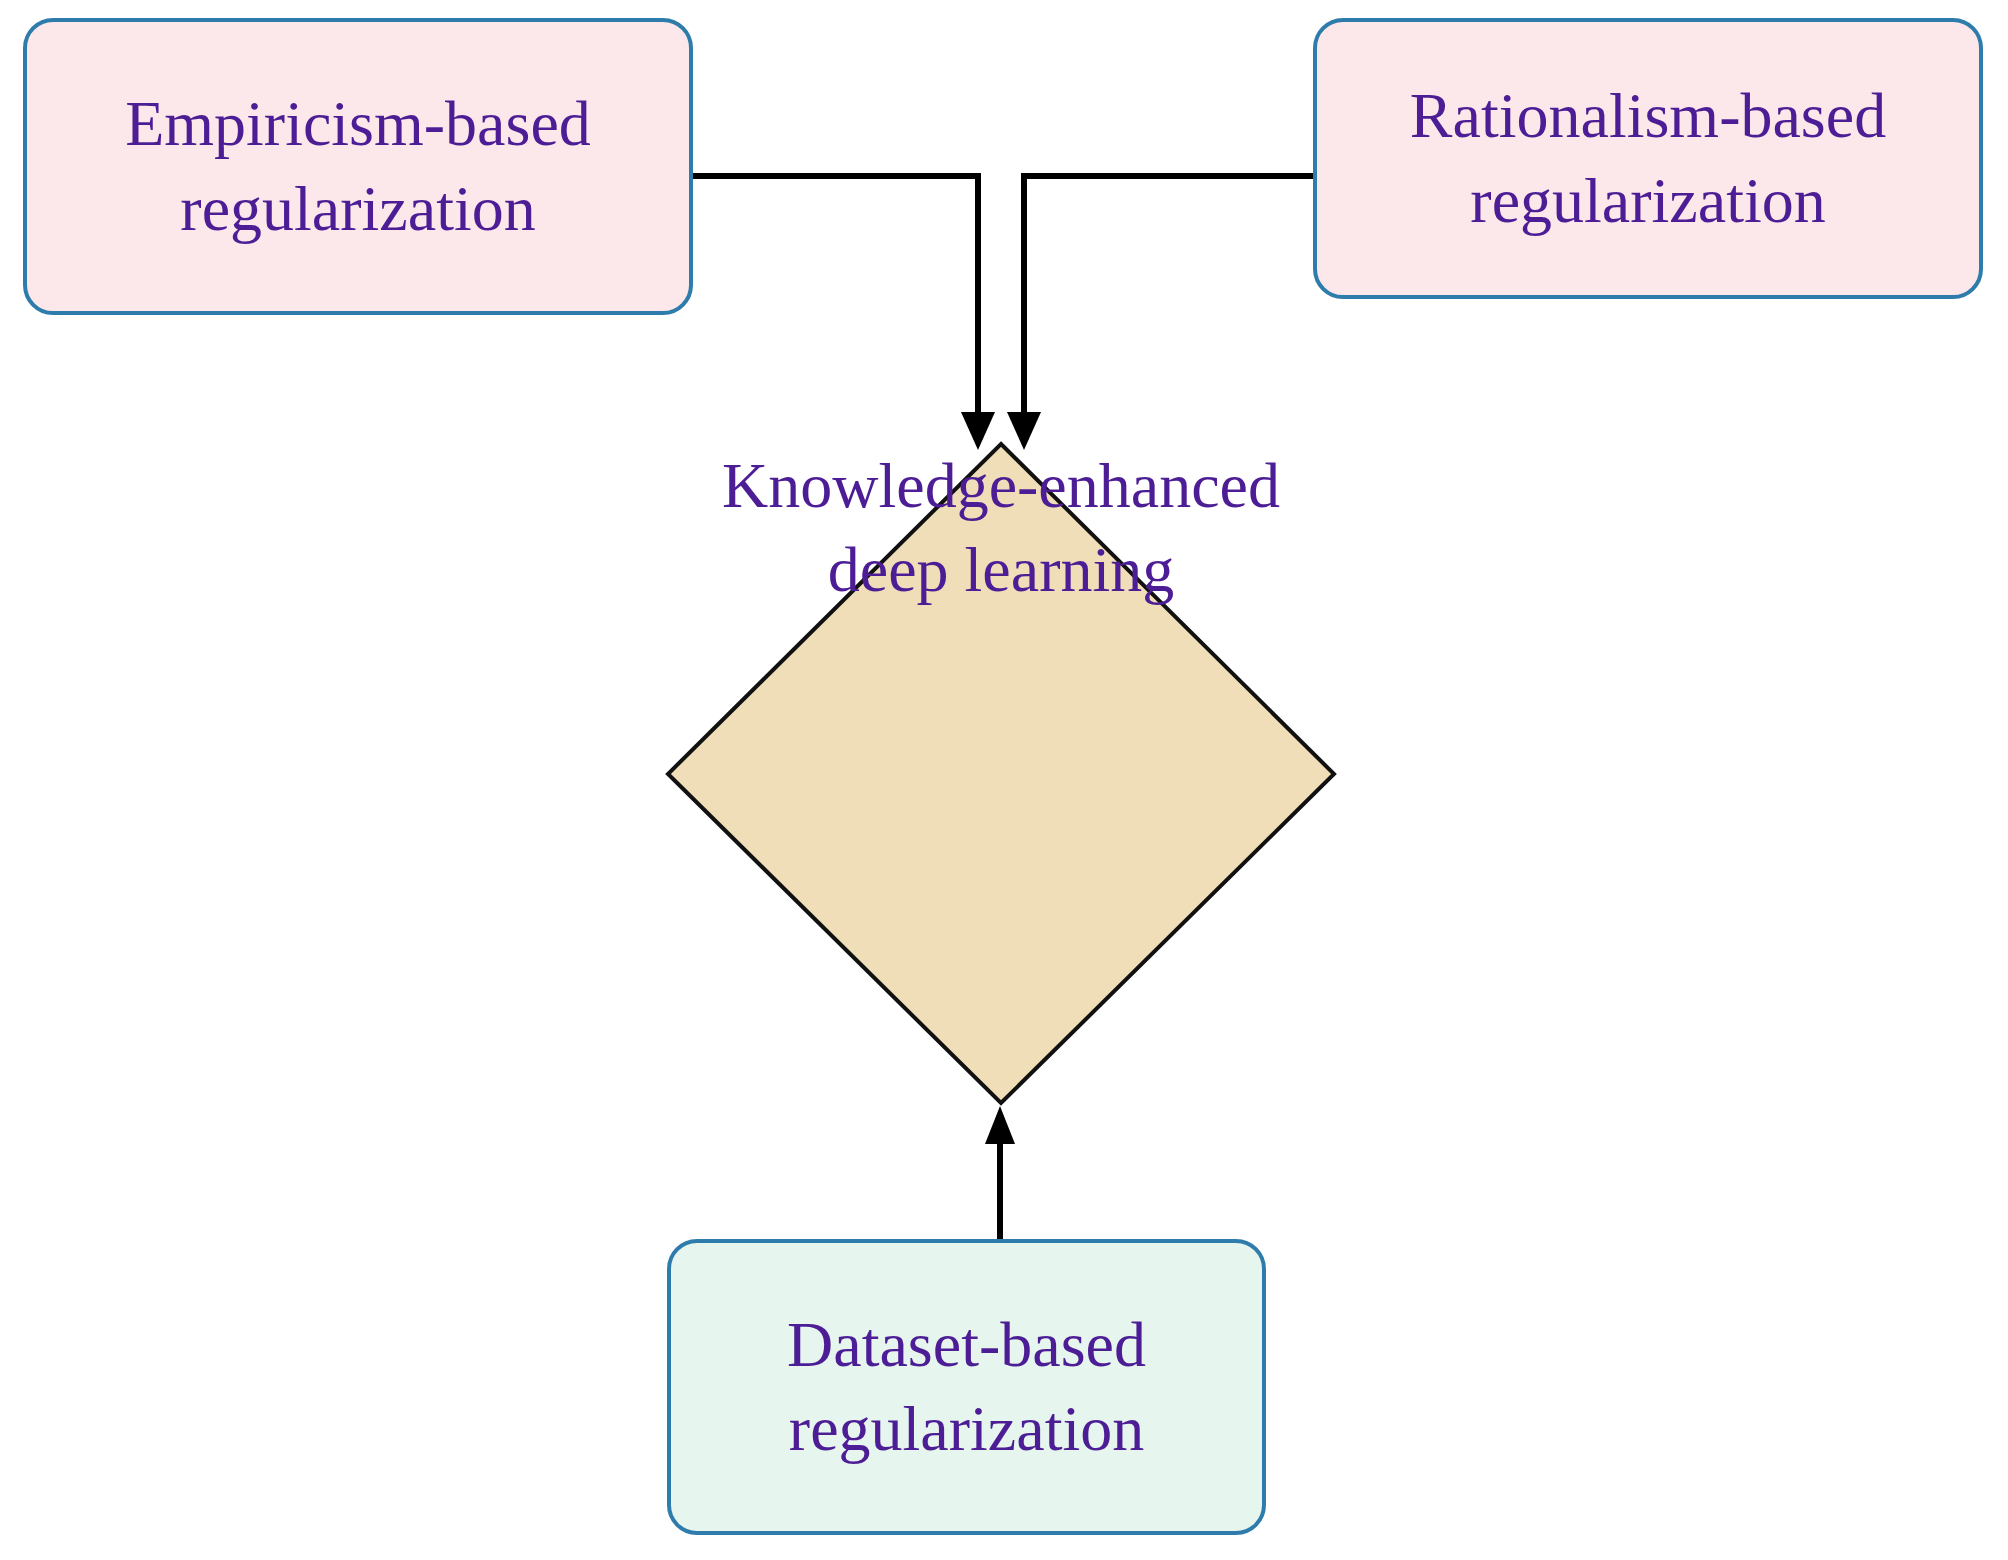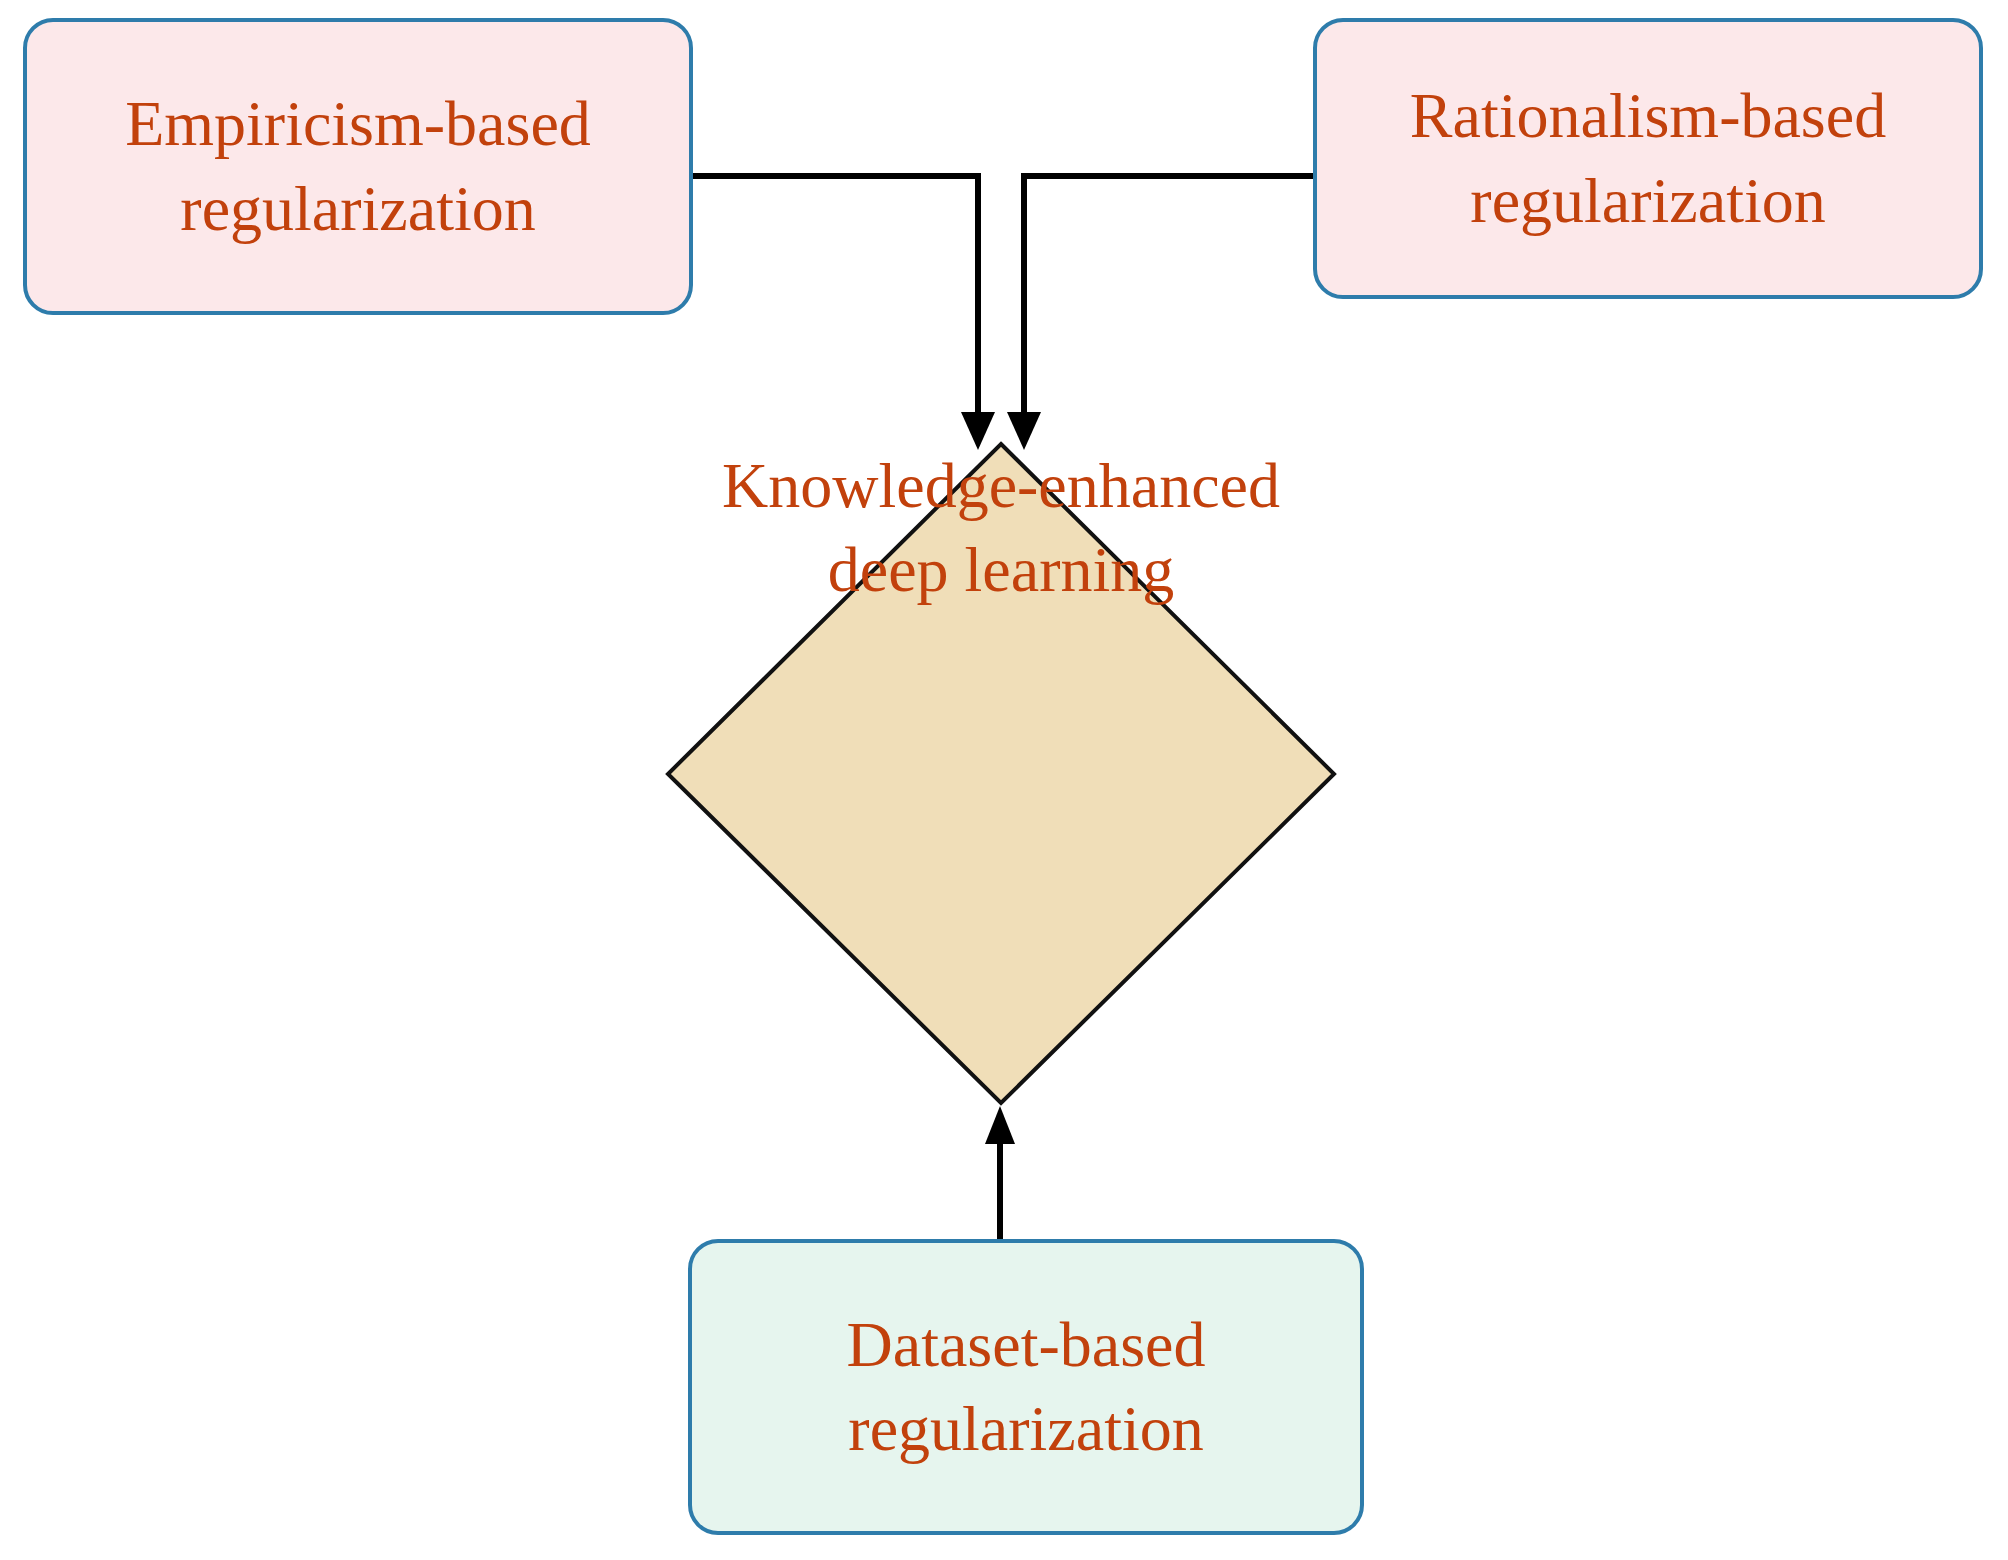--- a/index.html
+++ b/index.html
@@ -30,27 +30,27 @@
     border-radius: 30px;
     display: flex;
     align-items: center;
     justify-content: center;
     text-align: center;
   }
   .node-box .label,
   .diamond-label-wrap .label {
     font-size: 64px;
     line-height: 1.32;
-    color: #c2410c;
+    color: #4c1d95;
     text-align: center;
     white-space: nowrap;
   }
   .box-empiricism   { left: 23px;   top: 18px;   width: 670px; height: 297px; }
   .box-rationalism  { left: 1313px; top: 18px;   width: 670px; height: 281px; }
-  .box-dataset      { left: 688px;  top: 1239px; width: 676px; height: 296px; }
+  .box-dataset      { left: 667px;  top: 1239px; width: 599px; height: 296px; }
   .diamond-label-wrap {
     position: absolute;
     left: 668px;
     top: 444px;
     width: 666px;
     height: 659px;
     display: flex;
     align-items: flex-start;
     justify-content: center;
     text-align: center;

